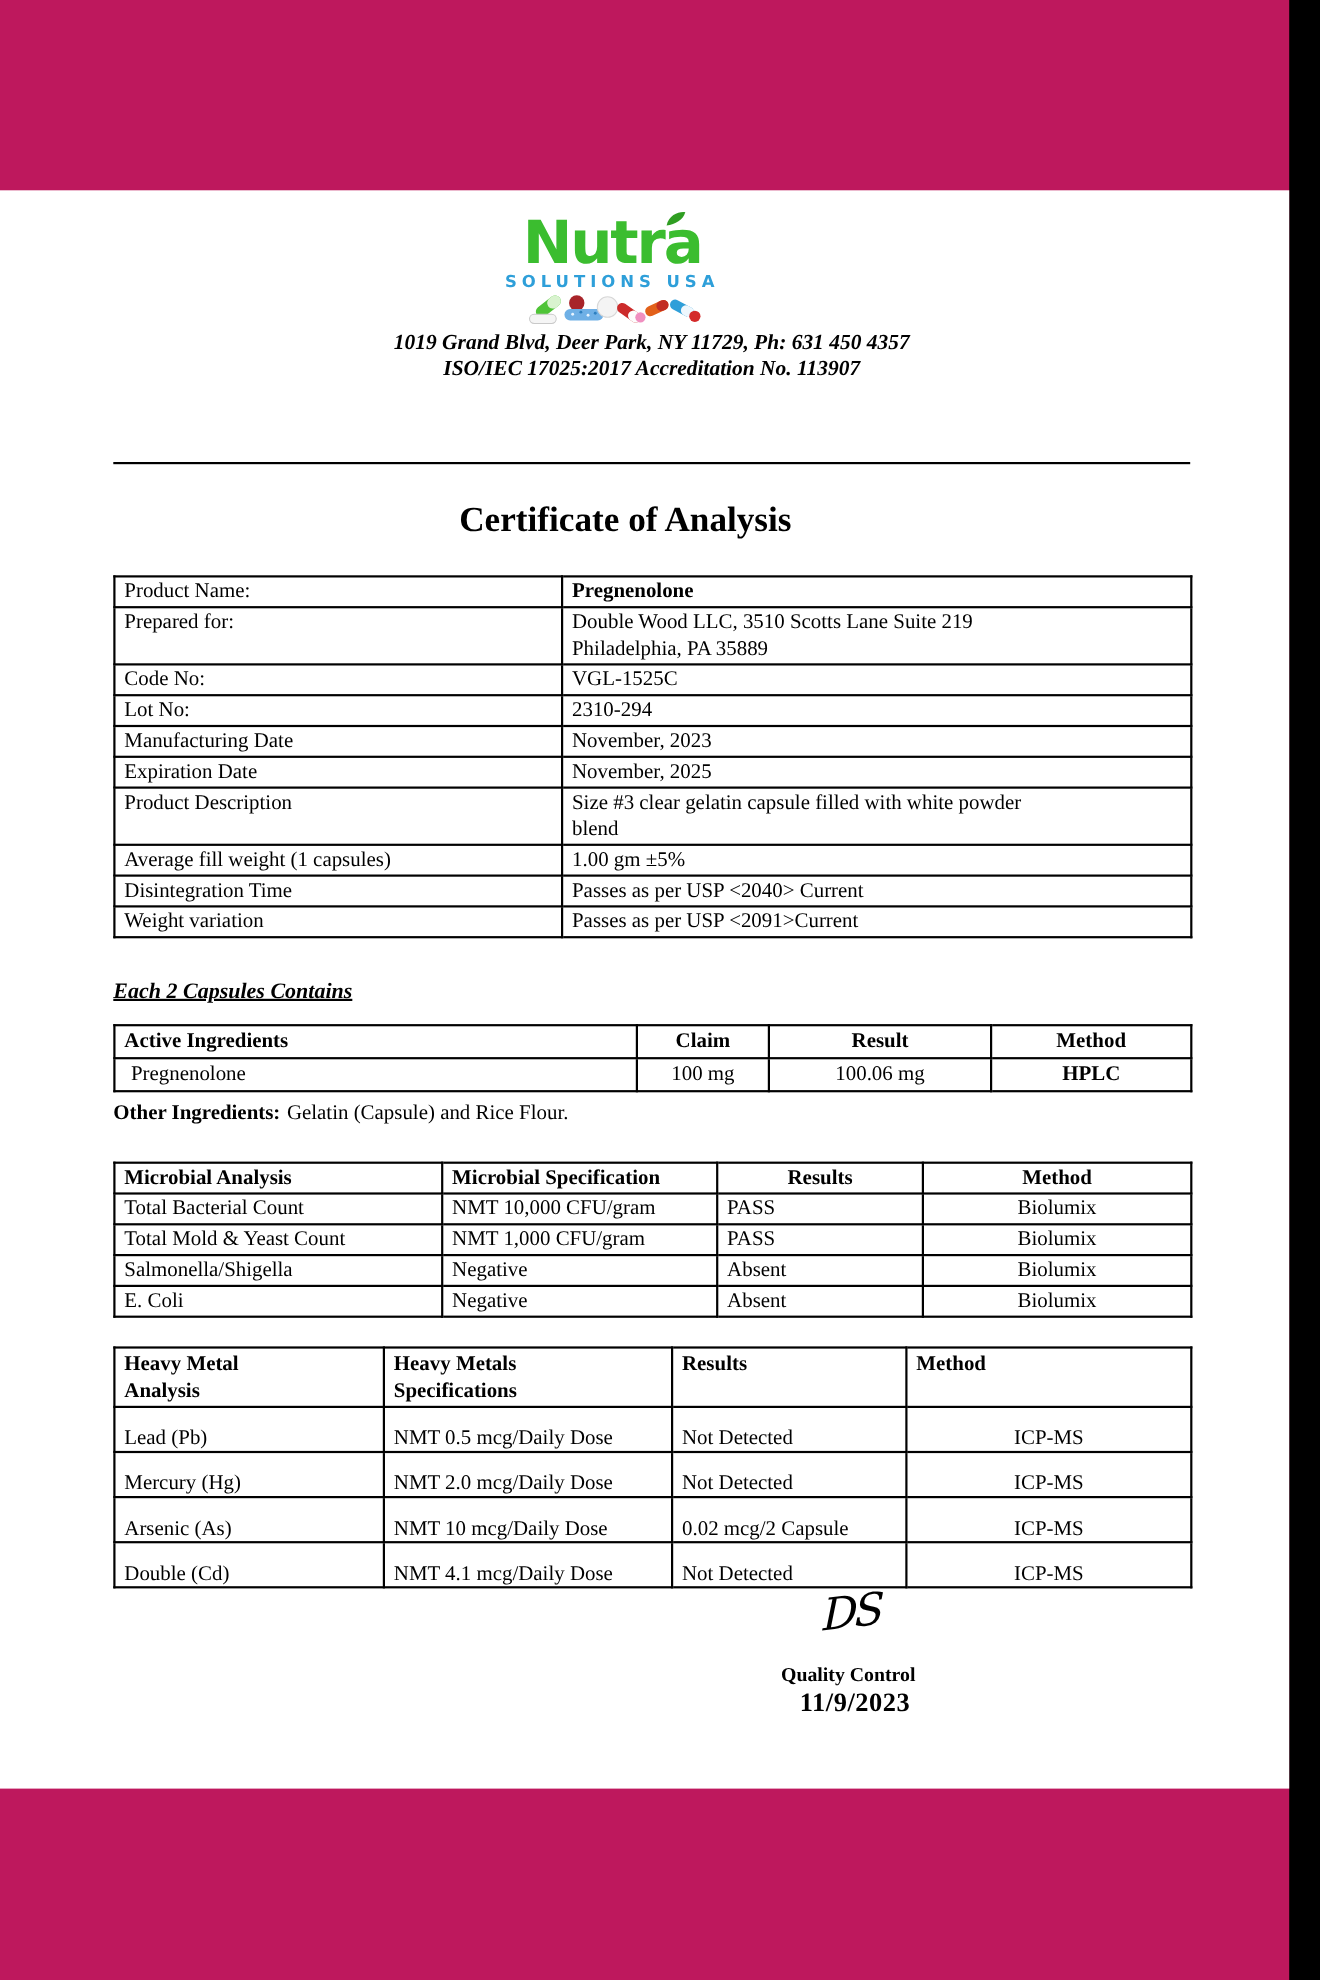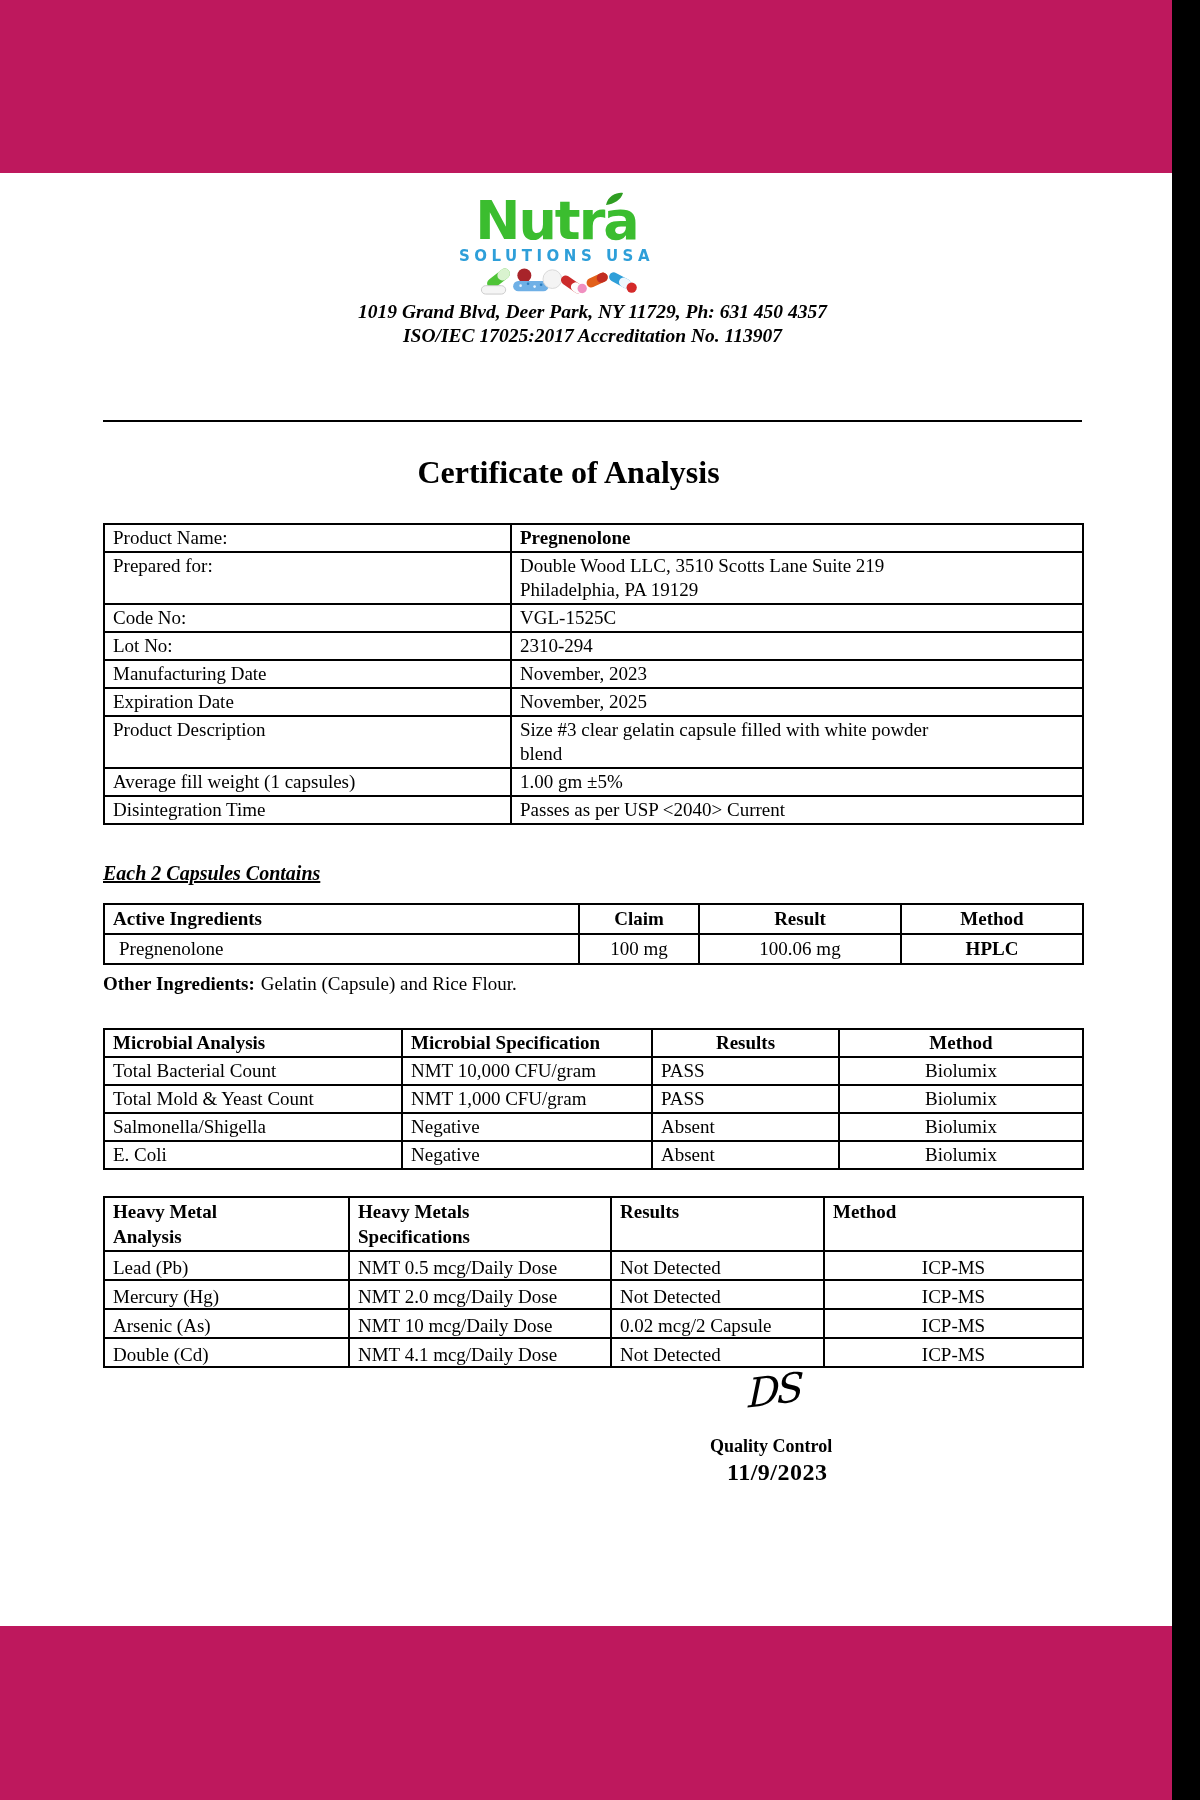--- a/index.html
+++ b/index.html
@@ -30,21 +30,21 @@
   th{font-weight:bold;}
   .b{font-weight:bold;}
   .ac{text-align:center;}
   .ind{padding-left:14px;}
   .pre{white-space:pre-line;}
   .t1{margin-top:33px;}
   .t2{margin-top:17px;}
   .t2 td,.t2 th{line-height:26px;}
   .t3{margin-top:32px;}
   .t4{margin-top:26px;}
-  .t4 td{line-height:23px;padding-top:4px;padding-bottom:0;}
+  .t4 td{line-height:23px;padding-top:16px;padding-bottom:0;}
   .t4 th{line-height:25px;}
 
   .section-heading{margin-top:36px;font-size:20px;font-weight:bold;font-style:italic;
                    text-decoration:underline;line-height:1.25;}
   .other-ing{margin-top:7px;font-size:19px;line-height:1.25;}
   .other-ing .lbl{font-weight:bold;margin-right:6px;}
 
   
   .sig{display:inline-block;margin:2px 0 0 645px;font-family:"DejaVu Serif",serif;
        font-style:italic;font-size:40px;line-height:1;letter-spacing:-3px;
@@ -110,21 +110,21 @@
           </colgroup>
         <tbody>
             <tr>
           <td>Product Name:</td>
           <td class="b">Pregnenolone</td>
         </tr>
         <tr>
           <td>Prepared for:</td>
           <td>
             <div>Double Wood LLC, 3510 Scotts Lane Suite 219</div>
-            <div>Philadelphia, PA 19129</div>
+            <div>Philadelphia, PA 35889</div>
           </td>
         </tr>
         <tr>
           <td>Code No:</td>
           <td>VGL-1525C</td>
         </tr>
         <tr>
           <td>Lot No:</td>
           <td>2310-294</td>
         </tr>
@@ -143,20 +143,24 @@
             <div>blend</div>
           </td>
         </tr>
         <tr>
           <td>Average fill weight (1 capsules)</td>
           <td>1.00 gm ±5%</td>
         </tr>
         <tr>
           <td>Disintegration Time</td>
           <td>Passes as per USP &lt;2040&gt; Current</td>
+        </tr>
+        <tr>
+          <td>Weight variation</td>
+          <td>Passes as per USP &lt;2091&gt;Current</td>
         </tr>
       </tbody>
         </table>
 
       <div class="section-heading">Each 2 Capsules Contains</div>
 
       <table class="t2">
         <colgroup>
             <col style="width:475px">
             <col style="width:120px">

